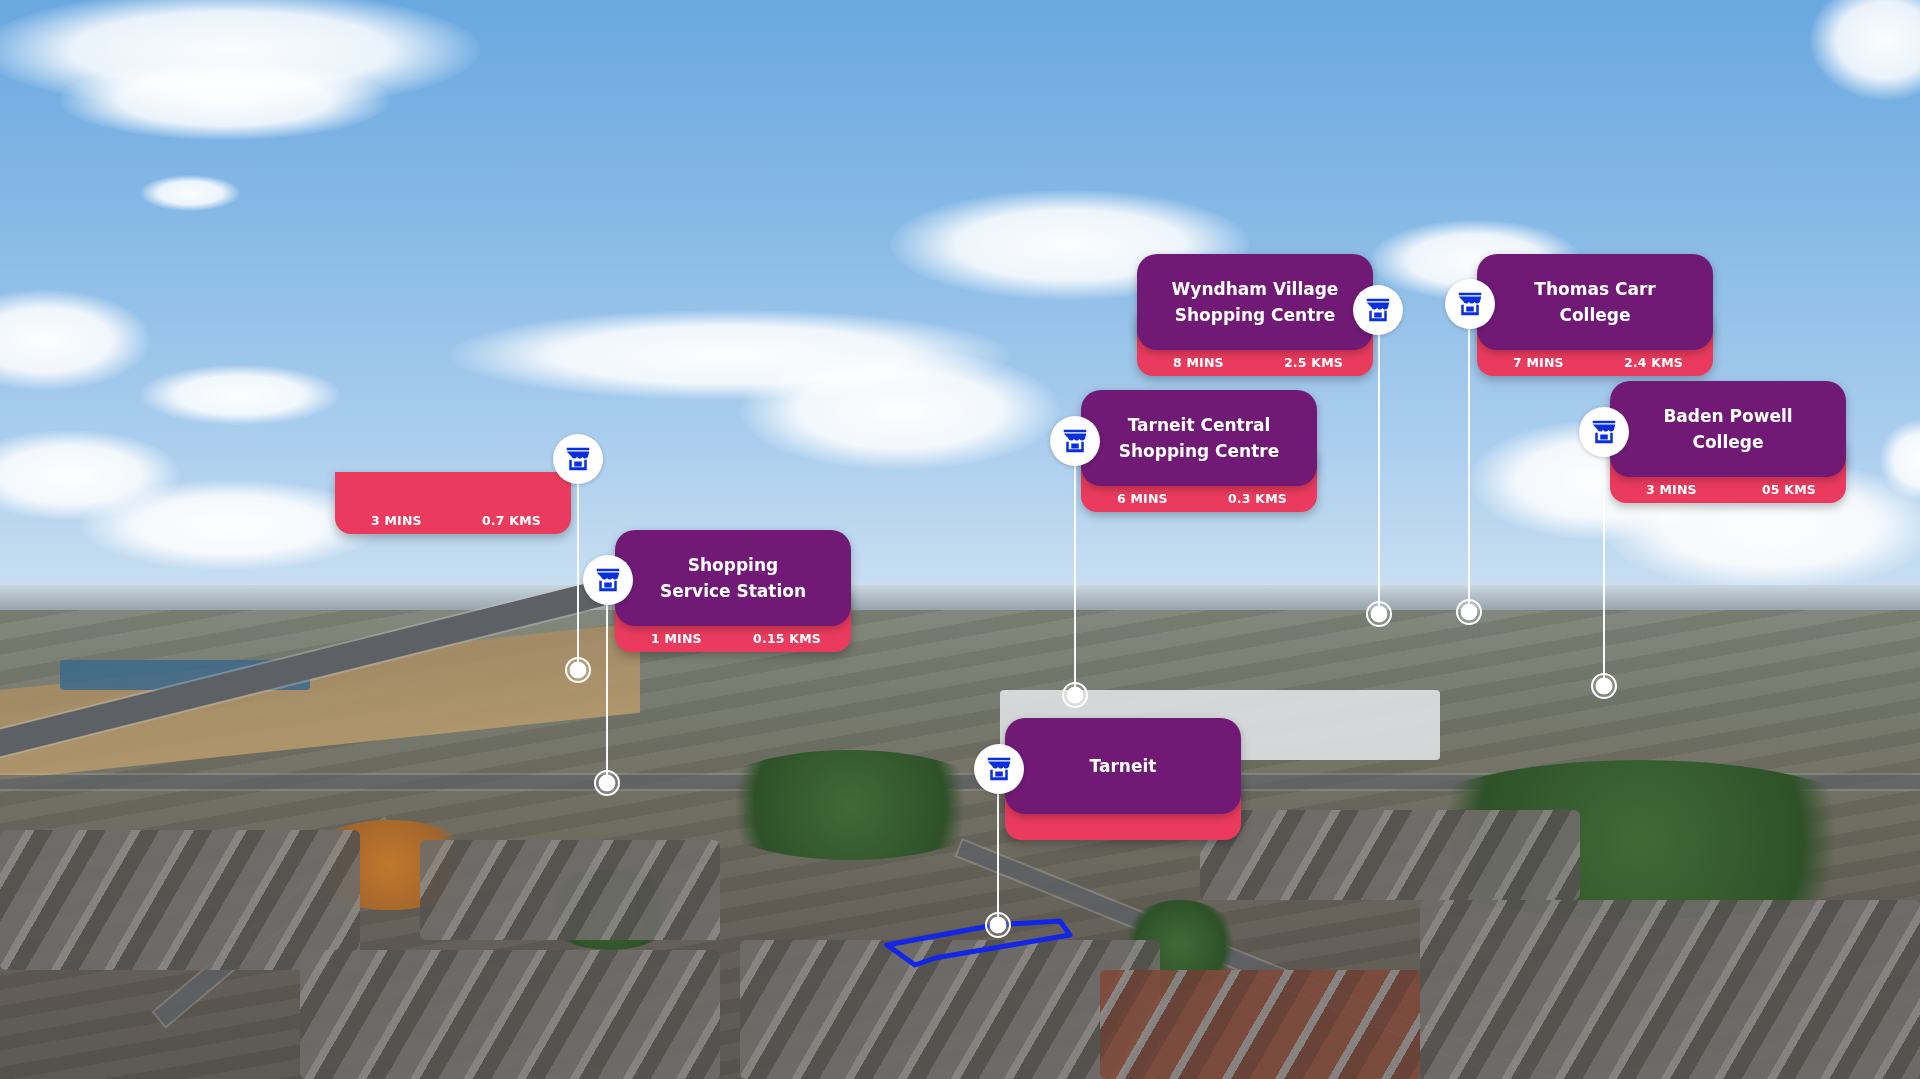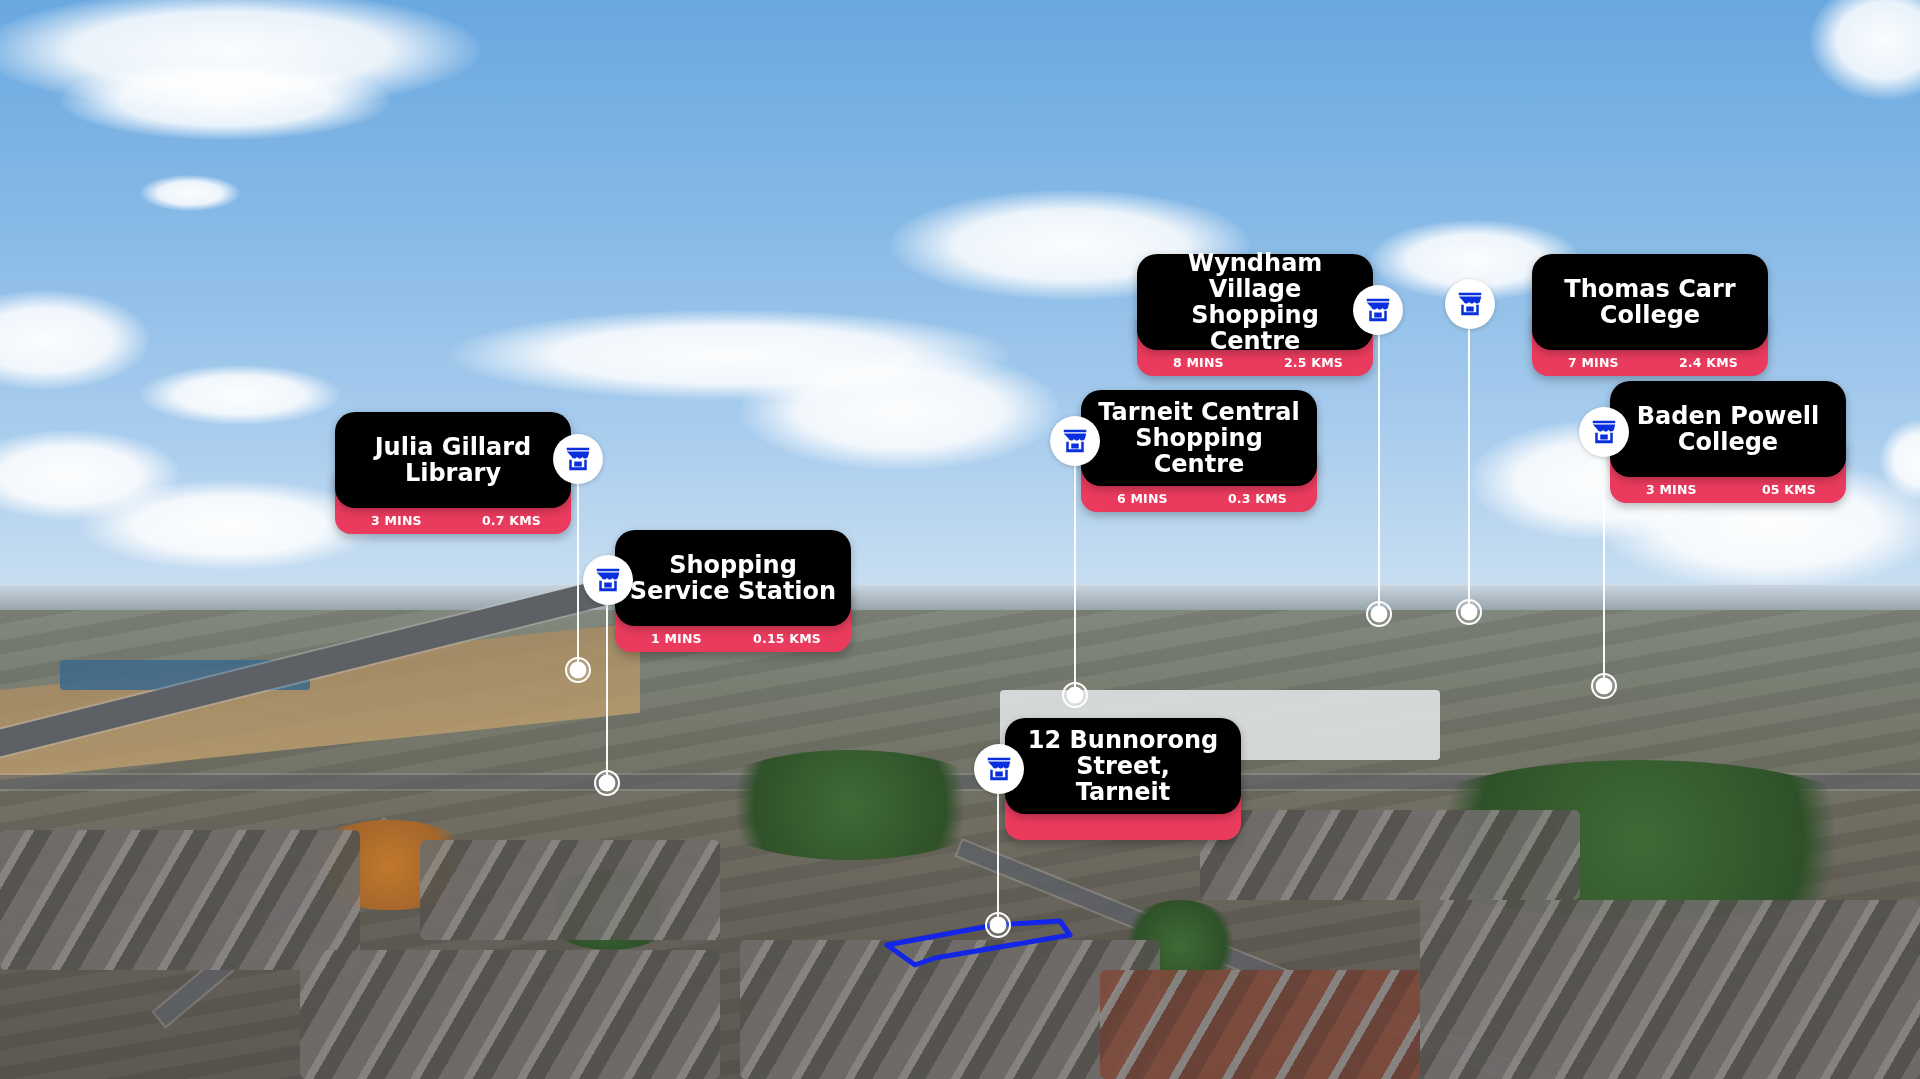--- a/index.html
+++ b/index.html
@@ -69,23 +69,23 @@
   .card {
     position:absolute; width:236px; height:122px;
   }
   .card .under {
     position:absolute; left:0; right:0; bottom:0; height:62px;
     background:#ea3b5e; border-radius:0 0 16px 16px;
     box-shadow: 0 4px 10px rgba(0,0,0,0.25);
   }
   .card .top {
     position:absolute; left:0; right:0; top:0; height:96px;
-    background:#000000; border-radius:20px;
+    background:#701a75; border-radius:20px;
     display:flex; align-items:center; justify-content:center; text-align:center;
-    color:#ffffff; font-weight:bold; font-size:24px; line-height:26px;
+    color:#ffffff; font-weight:bold; font-size:17px; line-height:26px;
     box-shadow: 0 3px 8px rgba(0,0,0,0.25);
     padding:0 14px; box-sizing:border-box;
   }
   .card .meta {
     position:absolute; left:0; right:0; bottom:3px; height:22px;
     display:flex; justify-content:space-between; align-items:center;
     padding:0 30px 0 36px; box-sizing:border-box;
     color:#ffffff; font-weight:bold; font-size:12.5px; letter-spacing:0.2px;
   }
   .card.big .top { height:96px; }
@@ -161,26 +161,20 @@
 <div class="pin" style="left:578px;top:670px;"></div>
 <div class="pin" style="left:607px;top:783px;"></div>
 <div class="pin" style="left:1379px;top:614px;"></div>
 <div class="pin" style="left:1469px;top:612px;"></div>
 <div class="pin" style="left:1075px;top:695px;"></div>
 <div class="pin" style="left:1604px;top:686px;"></div>
 <div class="pin" style="left:998px;top:925px;"></div>
 
 <div class="card" style="left:335px;top:412px;">
   <div class="under"></div>
-  <div class="top">
-    <div>
-        <div>Julia Gillard</div>
-        <div>Library</div>
-      </div>
-  </div>
   <div class="meta">
     <span>3 MINS</span>
     <span>0.7 KMS</span>
   </div>
 </div>
 
 <div class="card" style="left:615px;top:530px;">
   <div class="under"></div>
   <div class="top">
     <div>
@@ -201,21 +195,21 @@
         <div>Wyndham Village</div>
         <div>Shopping Centre</div>
       </div>
   </div>
   <div class="meta">
     <span>8 MINS</span>
     <span>2.5 KMS</span>
   </div>
 </div>
 
-<div class="card" style="left:1532px;top:254px;">
+<div class="card" style="left:1477px;top:254px;">
   <div class="under"></div>
   <div class="top">
     <div>
         <div>Thomas Carr</div>
         <div>College</div>
       </div>
   </div>
   <div class="meta">
     <span>7 MINS</span>
     <span>2.4 KMS</span>
@@ -247,21 +241,20 @@
   <div class="meta">
     <span>3 MINS</span>
     <span>05 KMS</span>
   </div>
 </div>
 
 <div class="card big" style="left:1005px;top:718px;">
   <div class="under"></div>
   <div class="top">
     <div>
-        <div>12 Bunnorong Street,</div>
         <div>Tarneit</div>
       </div>
   </div>
 </div>
 
 <div class="icon-badge" style="left:578px;top:459px;">
   <svg viewBox="0 0 24 24">
       <path fill="#0a2fdc" d="M3 3h18v2H3z M3 6h18l-1 4c-.3 1-1.2 1.6-2.2 1.6-1 0-1.9-.6-2.2-1.5-.3.9-1.2 1.5-2.2 1.5s-1.9-.6-2.2-1.5c-.3.9-1.2 1.5-2.2 1.5-1.1 0-2-.7-2.2-1.6z M5 12.5h2v6h10v-6h2V21H5z M9 14h6v4H9z"></path>
     </svg>
 </div>

